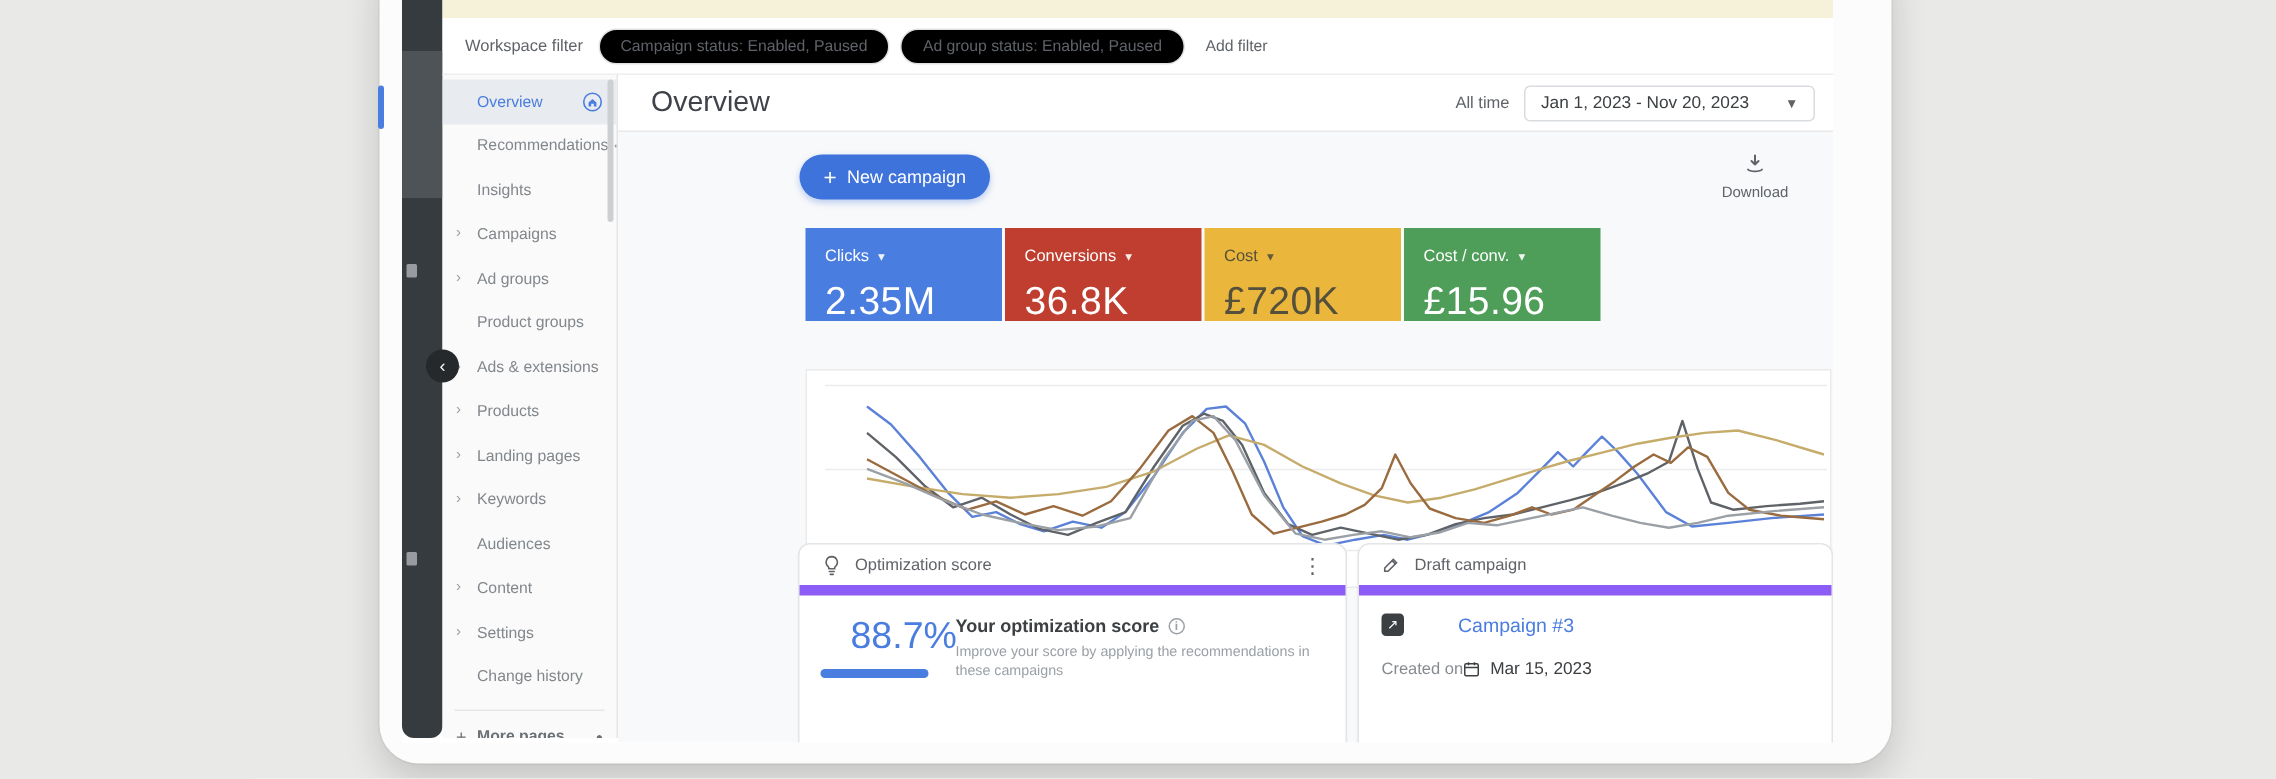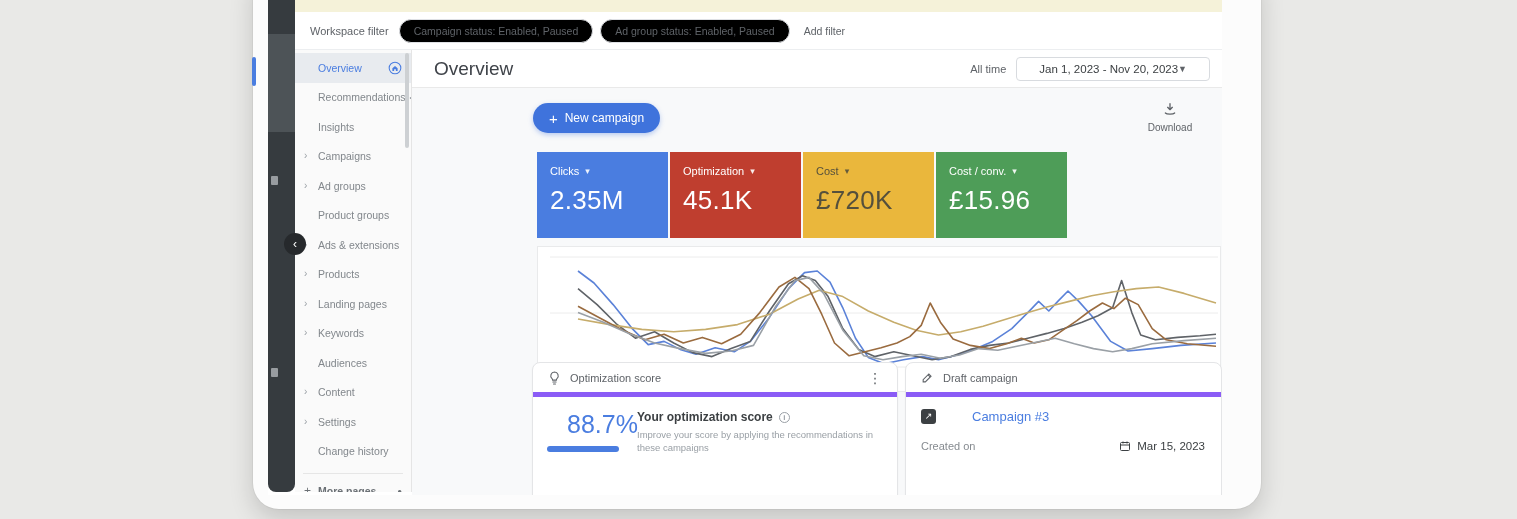--- a/index.html
+++ b/index.html
@@ -51,69 +51,69 @@
   .s-more .m-label { margin-left:7px; font-size:10.5px; color:#6b7075; font-weight:bold; }
   .s-more .m-dot { margin-left:auto; margin-right:9px; font-size:8px; color:#6b7075; }
   .s-scrollbar { position:absolute; right:2px; top:3px; width:4px; height:95px; background:#cdd0d3; border-radius:2px; }
 
   
   .main { position:absolute; left:144px; top:50px; width:810px; height:445px; background:#f8f9fa; }
   .main-header { position:absolute; left:0; top:0; width:810px; height:38px; background:#fff; border-bottom:1px solid #e9e9e9; }
   .page-title { position:absolute; left:22px; top:8px; font-size:19px; color:#3f4349; }
   .date-area { position:absolute; right:12px; top:0; height:38px; display:flex; align-items:center; gap:10px; }
   .date-label { font-size:11px; color:#5f6368; }
-  .date-box { display:flex; align-items:center; border:1px solid #d8dbdf; border-radius:4px;
-              background:#fff; padding:5px 22px; font-size:11.5px; color:#3c4043; cursor:pointer; }
+  .date-box { display:flex; align-items:center; gap:24px; border:1px solid #d8dbdf; border-radius:4px;
+              background:#fff; padding:5px 10px; font-size:11.5px; color:#3c4043; cursor:pointer; }
   .caret { font-size:9px; color:#5f6368; }
 
   .new-campaign { position:absolute; left:121px; top:53px; width:127px; height:30px; border:none; border-radius:17px;
                   background:#3f73dc; color:#fff; font-size:12px; display:flex; align-items:center; justify-content:center;
                   gap:7px; cursor:pointer; box-shadow:0 2px 5px rgba(63,115,220,.35); font-family:inherit; }
   .new-campaign .plus { font-size:15px; line-height:1; }
   .download { position:absolute; left:726px; top:52px; width:64px; text-align:center; cursor:pointer; }
   .download .dl-label { font-size:10px; color:#5f6368; margin-top:2px; }
 
   
   .scorecards { position:absolute; left:125px; top:102px; display:flex; gap:2px; }
-  .scorecard { width:131px; height:86px; padding:13px 0 0 13px; cursor:pointer; }
+  .scorecard { width:131px; height:62px; padding:13px 0 0 13px; cursor:pointer; }
   .sc-label { font-size:11px; display:flex; align-items:center; gap:6px; }
   .sc-label .caret { color:inherit; opacity:.9; }
   .sc-value { font-size:26px; font-weight:400; letter-spacing:.3px; margin-top:8px; }
 
   
   .chart-card { position:absolute; left:125px; top:196px; width:684px; height:146px; background:#fff;
                 border:1px solid #e9eaeb; }
   .chart-card svg { position:absolute; left:0; top:4px; }
   .x-label-left { position:absolute; left:48px; bottom:8px; font-size:9px; color:#80868b; }
   .x-label-right { position:absolute; right:12px; bottom:8px; font-size:9px; color:#80868b; }
 
   
   .bcard { position:absolute; top:312px; background:#fff; border:1px solid #e4e5e7; border-radius:8px;
            box-shadow:0 1px 2px rgba(0,0,0,.04); height:200px; }
   .bcard-left { left:120px; width:366px; }
   .bcard-right { left:493px; width:317px; }
-  .bcard-header { height:34px; display:flex; align-items:center; gap:9px; padding:0 15px; border-bottom:5px solid #8b5cf6; }
+  .bcard-header { height:34px; display:flex; align-items:center; gap:9px; padding:0 15px; border-bottom:7px solid #8b5cf6; }
   .bcard-title { font-size:11px; color:#5f6368; }
   .dots { margin-left:auto; font-size:14px; color:#5f6368; cursor:pointer; line-height:1; }
 
   .opt-body { display:flex; gap:14px; padding:13px 16px 0 14px; }
   .opt-score-col { width:76px; }
   .opt-score { font-size:25px; font-weight:500; color:#4a7de0;margin-left:20px; }
   .opt-bar { width:72px; height:6px; border-radius:3px; background:#4a7de0; margin-top:7px; }
   .opt-headline { font-size:12px; font-weight:bold; color:#3c4043; display:flex; align-items:center; gap:6px; }
   .info-icon { width:11px; height:11px; border:1px solid #9aa0a6; border-radius:50%; color:#9aa0a6; font-size:8px;
                line-height:10px; text-align:center; display:inline-block; }
   .opt-desc { font-size:9.5px; color:#9aa0a6; line-height:1.4; margin-top:4px; max-width:252px; }
 
   .draft-body { padding:12px 16px 0 15px; }
   .draft-row1 { display:flex; align-items:center; gap:9px; }
   .campaign-icon { width:15px; height:15px; border-radius:3px; background:#3c4043; color:#fff; font-size:9px;
                    line-height:15px; text-align:center; }
   .campaign-link { font-size:13px; font-weight:500; color:#4a7de0; cursor:pointer;margin-left:27px; }
-  .draft-row2 { display:flex; justify-content:space-between; align-items:center; margin-top:16px; }
+  .draft-row2 { display:flex; align-items:center; margin-top:16px; }
   .created-label { font-size:11px; color:#868b90; }
   .created-date { display:flex; align-items:center; gap:6px; font-size:11.5px; color:#3c4043; }
 </style>
 </head>
 <body>
 
 <div class="canvas">
   <div class="device"></div>
   <div class="accent-bar"></div>
 
@@ -232,24 +232,24 @@
       <div class="scorecards" id="scorecards">
           <div class="scorecard" style="background: rgb(74, 125, 224); color: rgb(255, 255, 255);">
             <div class="sc-label">
               <span>Clicks</span>
               <span class="caret">▾</span>
             </div>
             <div class="sc-value">2.35M</div>
           </div>
           <div class="scorecard" style="background: rgb(191, 62, 47); color: rgb(255, 255, 255);">
             <div class="sc-label">
-              <span>Optimization</span>
+              <span>Conversions</span>
               <span class="caret">▾</span>
             </div>
-            <div class="sc-value">45.1K</div>
+            <div class="sc-value">36.8K</div>
           </div>
           <div class="scorecard" style="background: rgb(234, 183, 60); color: rgb(85, 80, 60);">
             <div class="sc-label">
               <span>Cost</span>
               <span class="caret">▾</span>
             </div>
             <div class="sc-value">£720K</div>
           </div>
           <div class="scorecard" style="background: rgb(78, 157, 88); color: rgb(255, 255, 255);">
             <div class="sc-label">

